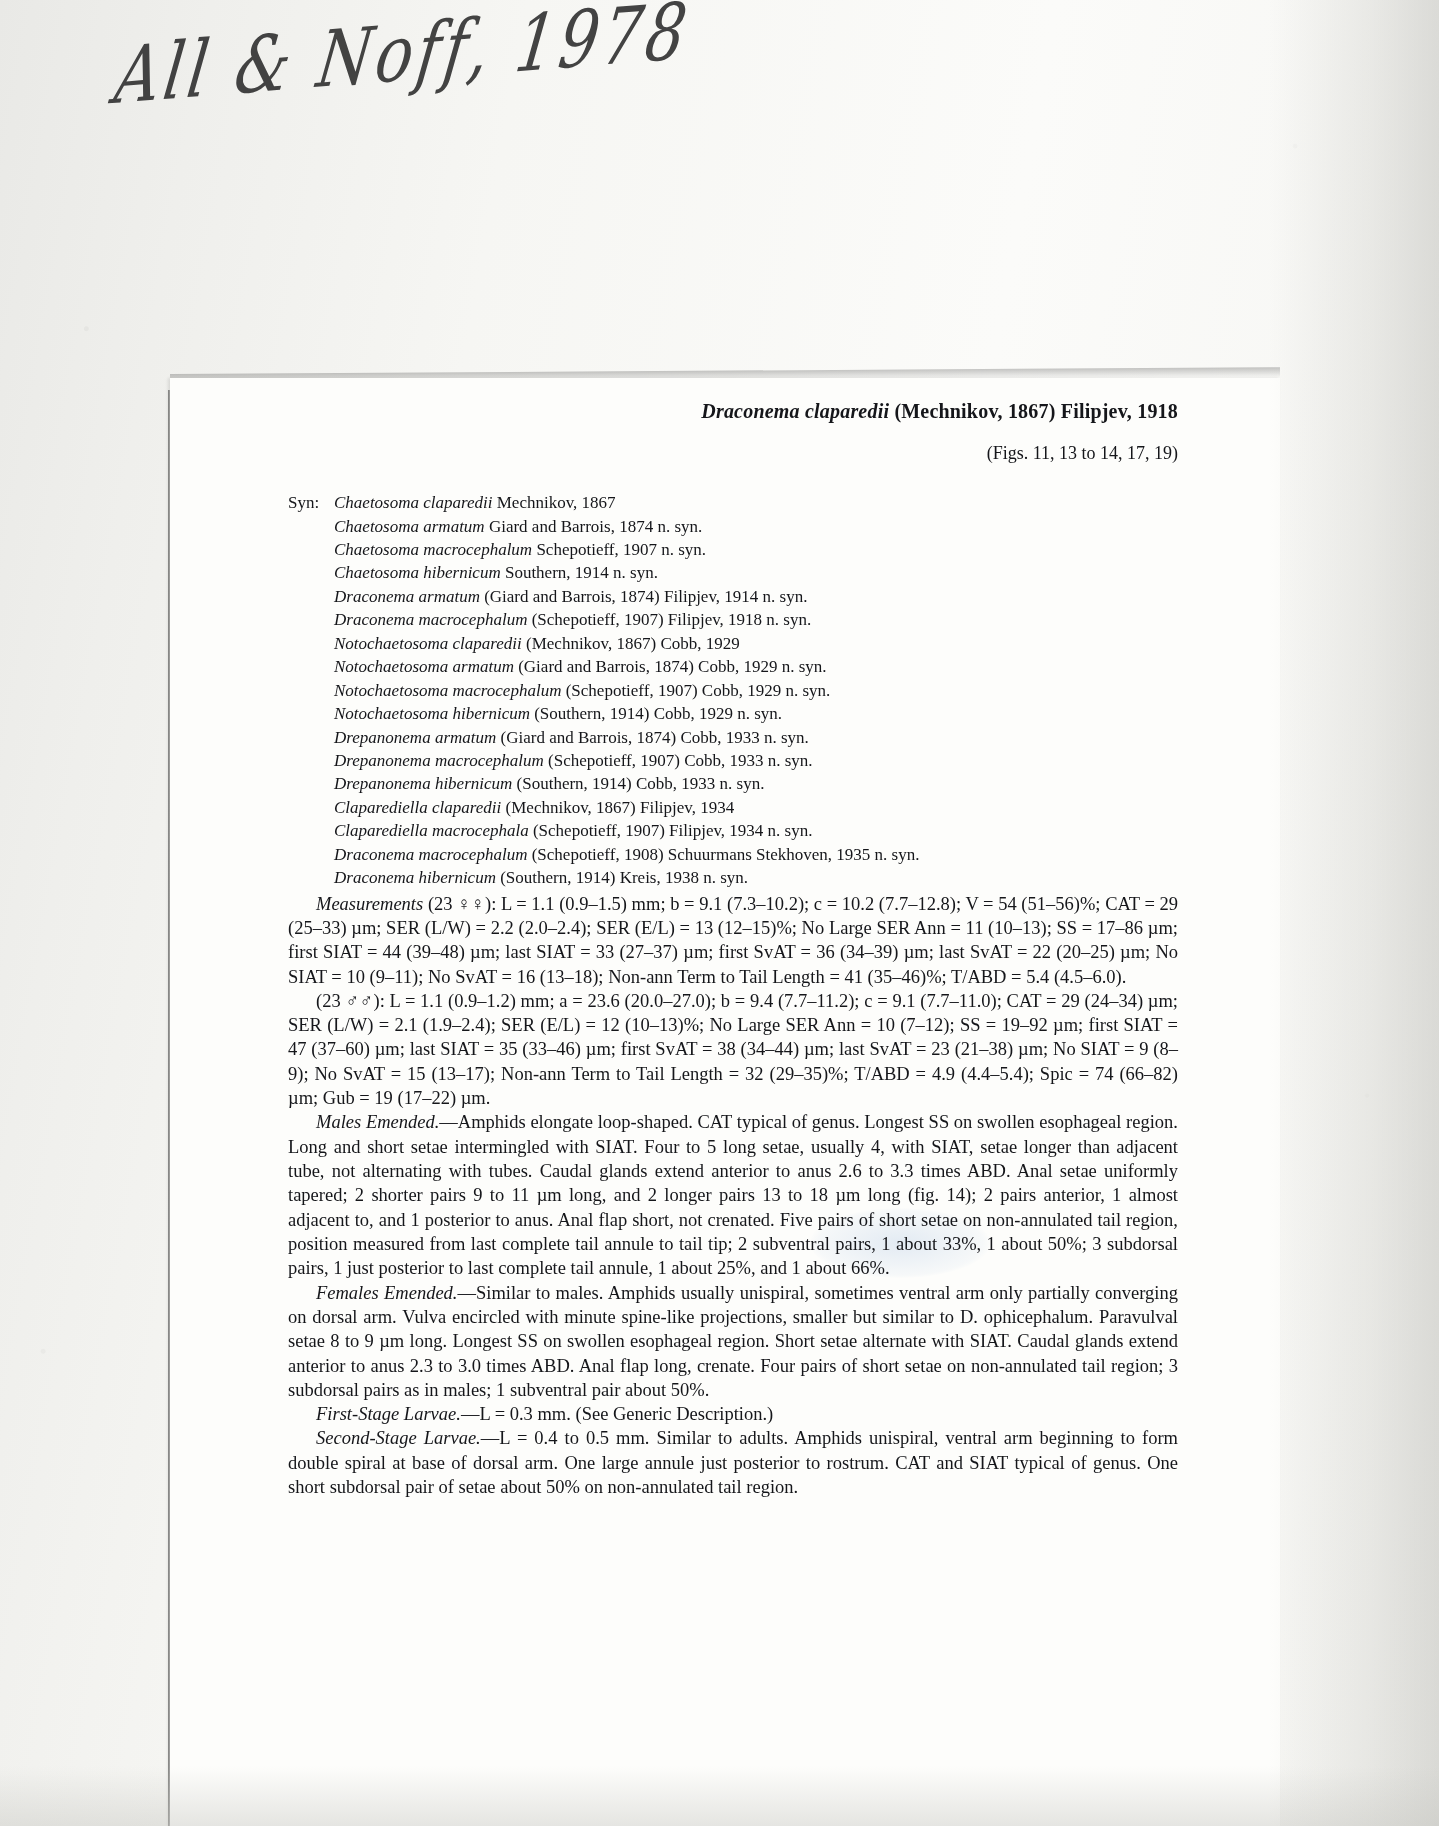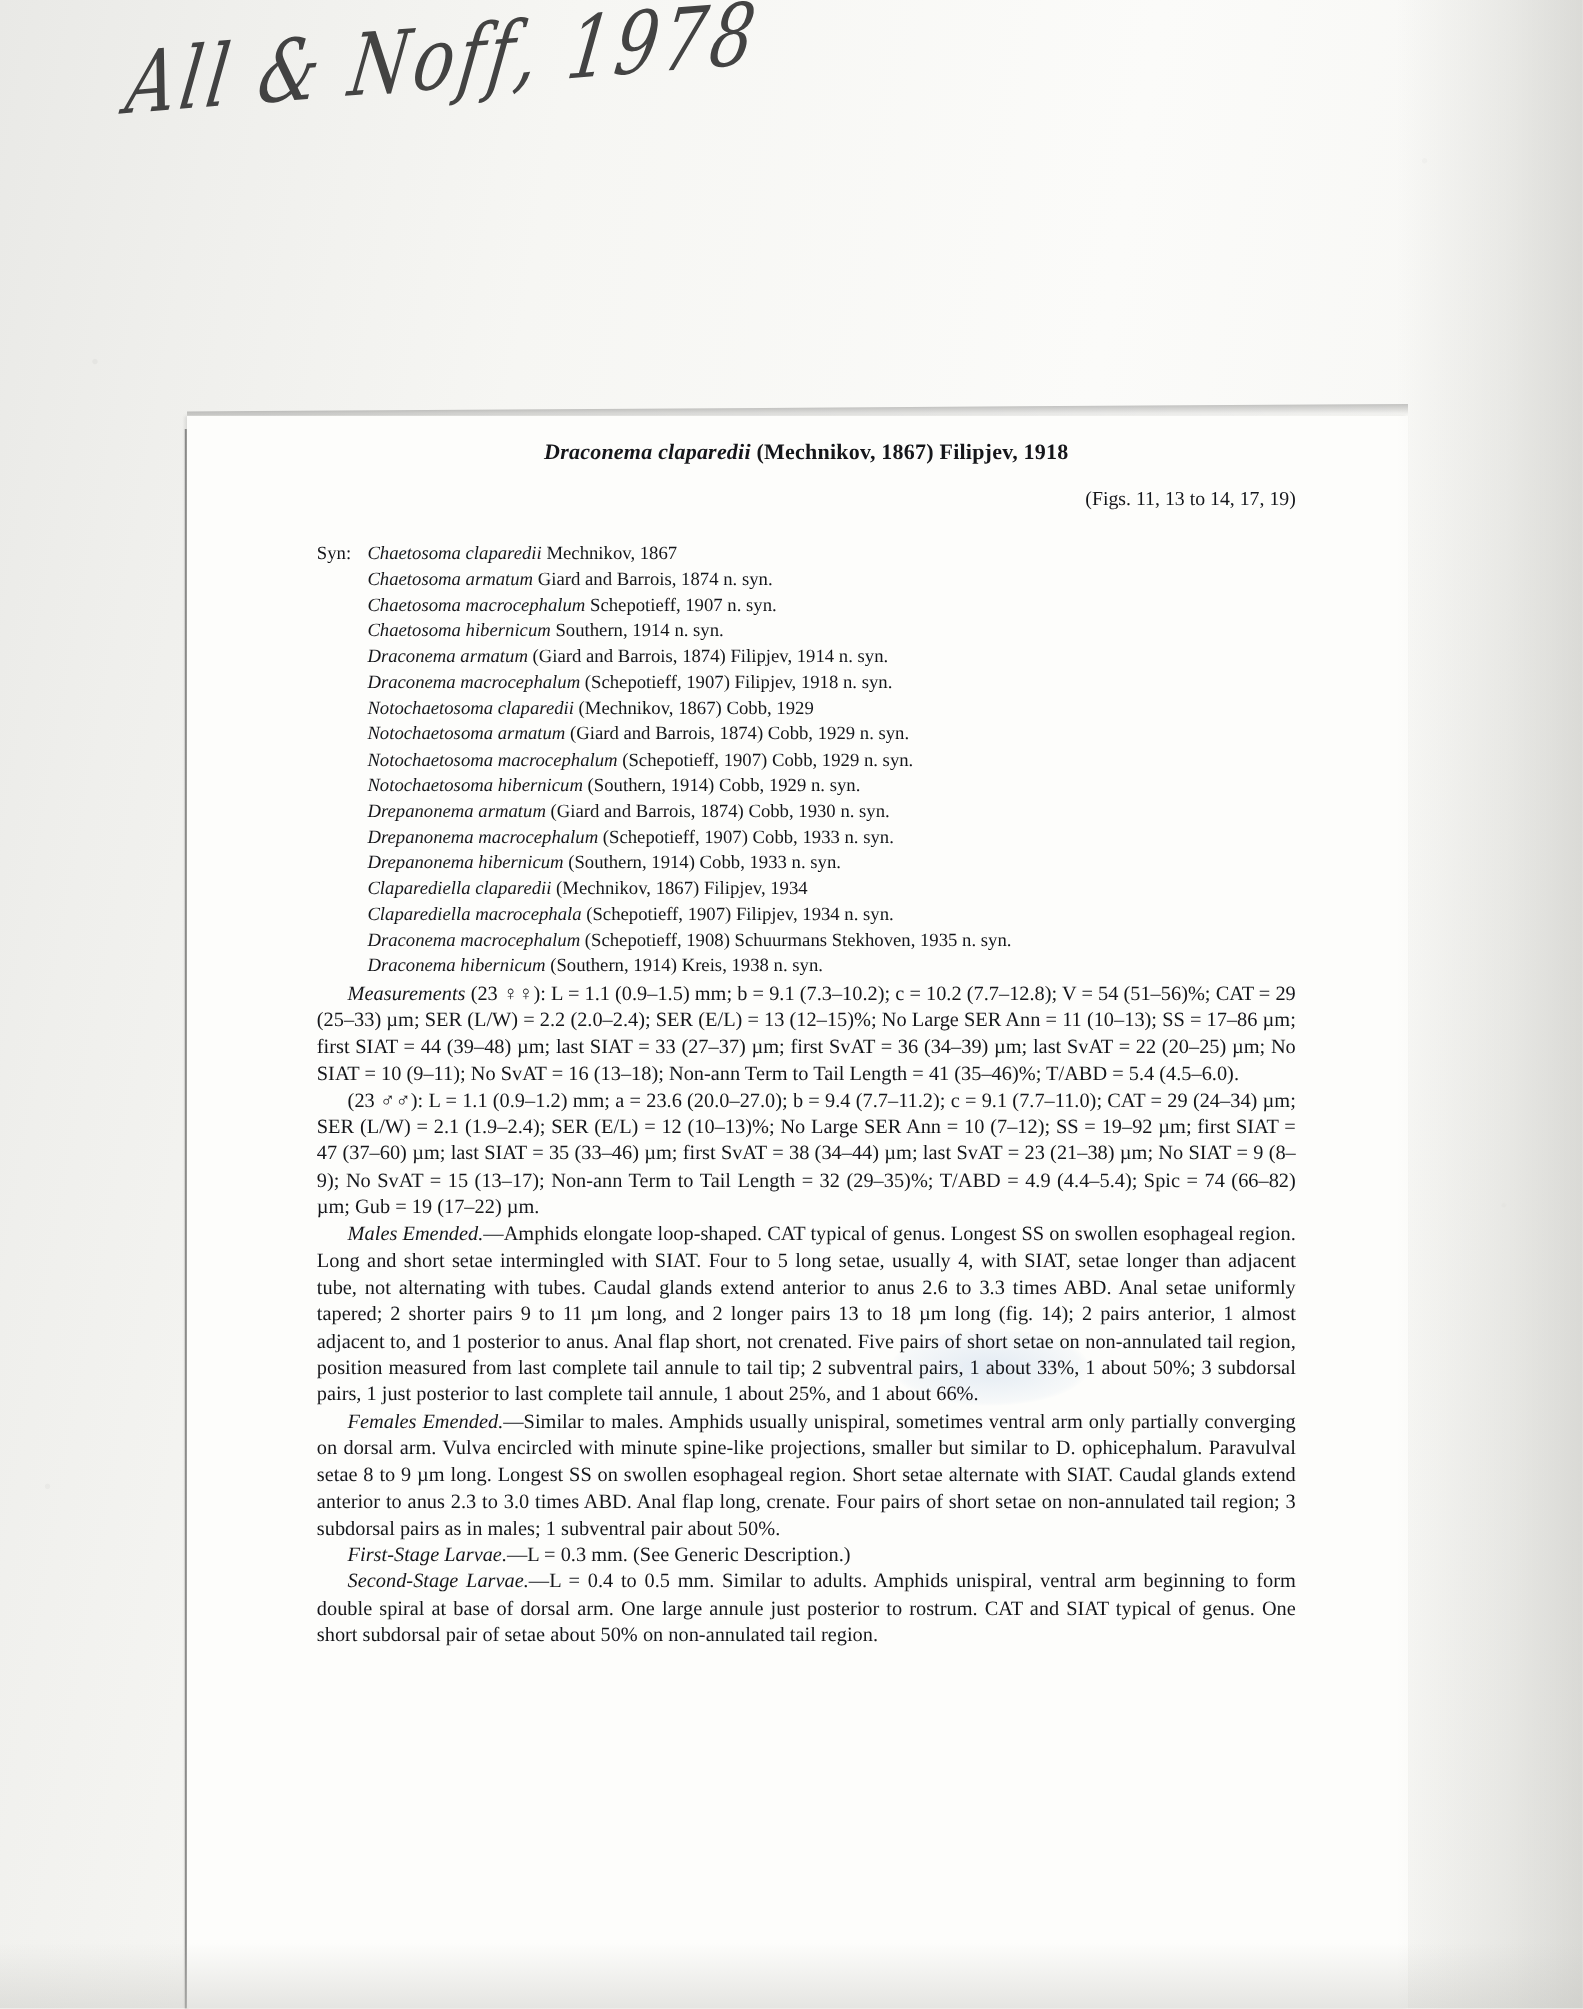--- a/index.html
+++ b/index.html
@@ -105,21 +105,21 @@
     left: 118px;
     top: 20px;
     width: 890px;
     font-size: 18.5px;
     line-height: 1.32;
     color: #15161a;
     text-align: justify;
   }
 
   .title {
-    text-align: center;
+    text-align: right;
     font-size: 20px;
     margin: 0 0 18px 0;
     letter-spacing: .2px;
   }
   .title .sci { font-style: italic; }
   .figline {
     text-align: right;
     font-size: 18px;
     margin: 0 0 26px 0;
   }
@@ -196,21 +196,21 @@
       </div>
       <div class="syn-row indented"><span class="syn-name">Chaetosoma armatum</span> <span>Giard and Barrois, 1874 n. syn.</span></div>
       <div class="syn-row indented"><span class="syn-name">Chaetosoma macrocephalum</span> <span>Schepotieff, 1907 n. syn.</span></div>
       <div class="syn-row indented"><span class="syn-name">Chaetosoma hibernicum</span> <span>Southern, 1914 n. syn.</span></div>
       <div class="syn-row indented"><span class="syn-name">Draconema armatum</span> <span>(Giard and Barrois, 1874) Filipjev, 1914 n. syn.</span></div>
       <div class="syn-row indented"><span class="syn-name">Draconema macrocephalum</span> <span>(Schepotieff, 1907) Filipjev, 1918 n. syn.</span></div>
       <div class="syn-row indented"><span class="syn-name">Notochaetosoma claparedii</span> <span>(Mechnikov, 1867) Cobb, 1929</span></div>
       <div class="syn-row indented"><span class="syn-name">Notochaetosoma armatum</span> <span>(Giard and Barrois, 1874) Cobb, 1929 n. syn.</span></div>
       <div class="syn-row indented"><span class="syn-name">Notochaetosoma macrocephalum</span> <span>(Schepotieff, 1907) Cobb, 1929 n. syn.</span></div>
       <div class="syn-row indented"><span class="syn-name">Notochaetosoma hibernicum</span> <span>(Southern, 1914) Cobb, 1929 n. syn.</span></div>
-      <div class="syn-row indented"><span class="syn-name">Drepanonema armatum</span> <span>(Giard and Barrois, 1874) Cobb, 1930 n. syn.</span></div>
+      <div class="syn-row indented"><span class="syn-name">Drepanonema armatum</span> <span>(Giard and Barrois, 1874) Cobb, 1933 n. syn.</span></div>
       <div class="syn-row indented"><span class="syn-name">Drepanonema macrocephalum</span> <span>(Schepotieff, 1907) Cobb, 1933 n. syn.</span></div>
       <div class="syn-row indented"><span class="syn-name">Drepanonema hibernicum</span> <span>(Southern, 1914) Cobb, 1933 n. syn.</span></div>
       <div class="syn-row indented"><span class="syn-name">Claparediella claparedii</span> <span>(Mechnikov, 1867) Filipjev, 1934</span></div>
       <div class="syn-row indented"><span class="syn-name">Claparediella macrocephala</span> <span>(Schepotieff, 1907) Filipjev, 1934 n. syn.</span></div>
       <div class="syn-row indented"><span class="syn-name">Draconema macrocephalum</span> <span>(Schepotieff, 1908) Schuurmans Stekhoven, 1935 n. syn.</span></div>
       <div class="syn-row indented"><span class="syn-name">Draconema hibernicum</span> <span>(Southern, 1914) Kreis, 1938 n. syn.</span></div>
     </div>
 
     <p class="body measure"><span class="lead">Measurements</span><span> (23 ♀♀): L = 1.1 (0.9–1.5) mm; b = 9.1 (7.3–10.2); c = 10.2 (7.7–12.8); V = 54 (51–56)%; CAT = 29 (25–33) µm; SER (L/W) = 2.2 (2.0–2.4); SER (E/L) = 13 (12–15)%; No Large SER Ann = 11 (10–13); SS = 17–86 µm; first SIAT = 44 (39–48) µm; last SIAT = 33 (27–37) µm; first SvAT = 36 (34–39) µm; last SvAT = 22 (20–25) µm; No SIAT = 10 (9–11); No SvAT = 16 (13–18); Non-ann Term to Tail Length = 41 (35–46)%; T/ABD = 5.4 (4.5–6.0).</span></p>
 

